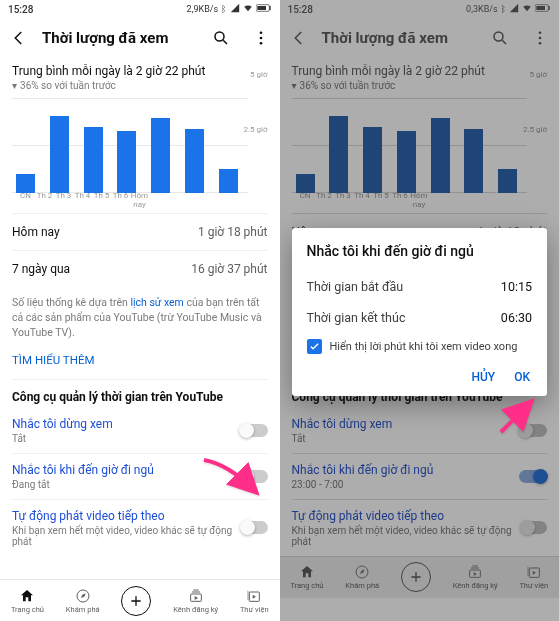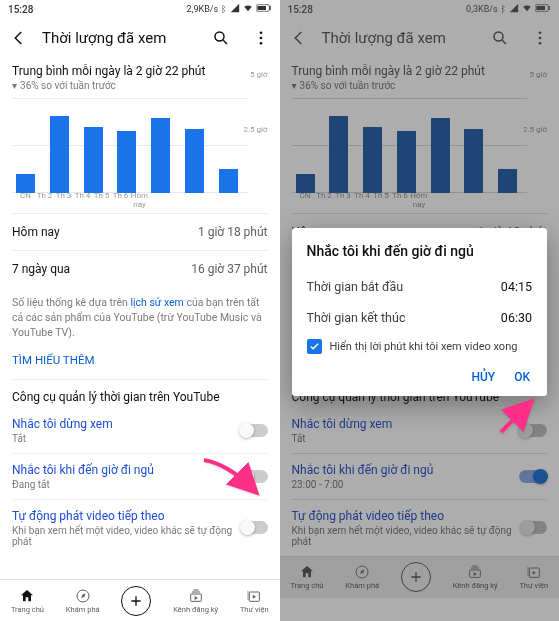--- a/index.html
+++ b/index.html
@@ -8,21 +8,21 @@
   .phone{width:279.5px;height:621px;background:#fff;display:flex;flex-direction:column;position:relative;overflow:hidden}
   .phone-r{background:#fff}
 
   
   .status{height:18px;display:flex;align-items:center;justify-content:space-between;padding:0 8px;font-size:10px;color:#333}
   .status .left{font-weight:500}
   .status .right{display:flex;align-items:center;gap:3px;font-size:9px}
 
   
   .appbar{height:40px;display:flex;align-items:center;padding:0 10px;gap:14px}
-  .appbar .title{font-size:15px;font-weight:400;flex:1;color:#0f0f0f}
+  .appbar .title{font-size:15px;font-weight:700;flex:1;color:#0f0f0f}
   .appbar svg{width:18px;height:18px}
   .ico-btn{display:flex;align-items:center;justify-content:center}
 
   .scroll{flex:1;overflow:hidden;padding:0 12px}
 
   .summary{padding:6px 0 2px}
   .summary .line1{font-size:12px;color:#0f0f0f}
   .summary .line2{font-size:10px;color:#7a7a7a;margin-top:2px;display:flex;align-items:center;gap:3px}
 
   
@@ -35,21 +35,21 @@
   .xlabels{position:absolute;left:0;right:26px;bottom:0;display:flex;justify-content:flex-start;padding:0 4px}
   .xl{width:19px;text-align:center;font-size:8px;color:#9b9b9b}
 
   .row{display:flex;justify-content:space-between;align-items:center;padding:11px 0;font-size:12px;color:#0f0f0f;border-top:1px solid #eee}
   .row .val{color:#606060}
 
   .note{font-size:10.5px;color:#7a7a7a;line-height:1.45;padding:8px 0 0}
   .note a{color:#065fd4;text-decoration:none}
   .learn{color:#065fd4;font-size:11.5px;font-weight:400;padding:12px 0}
 
-  .sect-title{font-size:12px;font-weight:400;color:#0f0f0f;padding:10px 0 4px;border-top:1px solid #eee}
+  .sect-title{font-size:12px;font-weight:700;color:#0f0f0f;padding:10px 0 4px;border-top:1px solid #eee}
 
   .setting{padding:9px 0;display:flex;justify-content:space-between;align-items:center;border-top:1px solid #f0f0f0}
   .setting:first-of-type{border-top:none}
   .setting .txt .t{font-size:12px;color:#1d4ed8}
   .setting .txt .s{font-size:10px;color:#7a7a7a;margin-top:2px}
   .switch{width:28px;height:13px;border-radius:7px;background:#ccc;position:relative}
   .switch::after{content:"";position:absolute;width:15px;height:15px;border-radius:50%;background:#fafafa;top:-1px;left:-1px;box-shadow:0 1px 3px rgba(0,0,0,.3)}
   .switch.on{background:#90b7f3}
   .switch.on::after{left:14px;background:#1a73e8}
 
@@ -406,21 +406,21 @@
           </div>
     </div>
   </div>
 
   <div class="scrim"></div>
 
   <div class="dialog">
     <div class="dlg-title">Nhắc tôi khi đến giờ đi ngủ</div>
     <div class="dlg-row">
       <span>Thời gian bắt đầu</span>
-      <span class="time">04:15</span>
+      <span class="time">10:15</span>
     </div>
     <div class="dlg-row">
       <span>Thời gian kết thúc</span>
       <span class="time">06:30</span>
     </div>
     <div class="dlg-chk">
       <span class="chkbox">
         <svg width="11" height="11" viewBox="0 0 24 24">
               <path fill="none" stroke="#fff" stroke-width="3" d="M4 12l5 5L20 6"></path>
             </svg>

